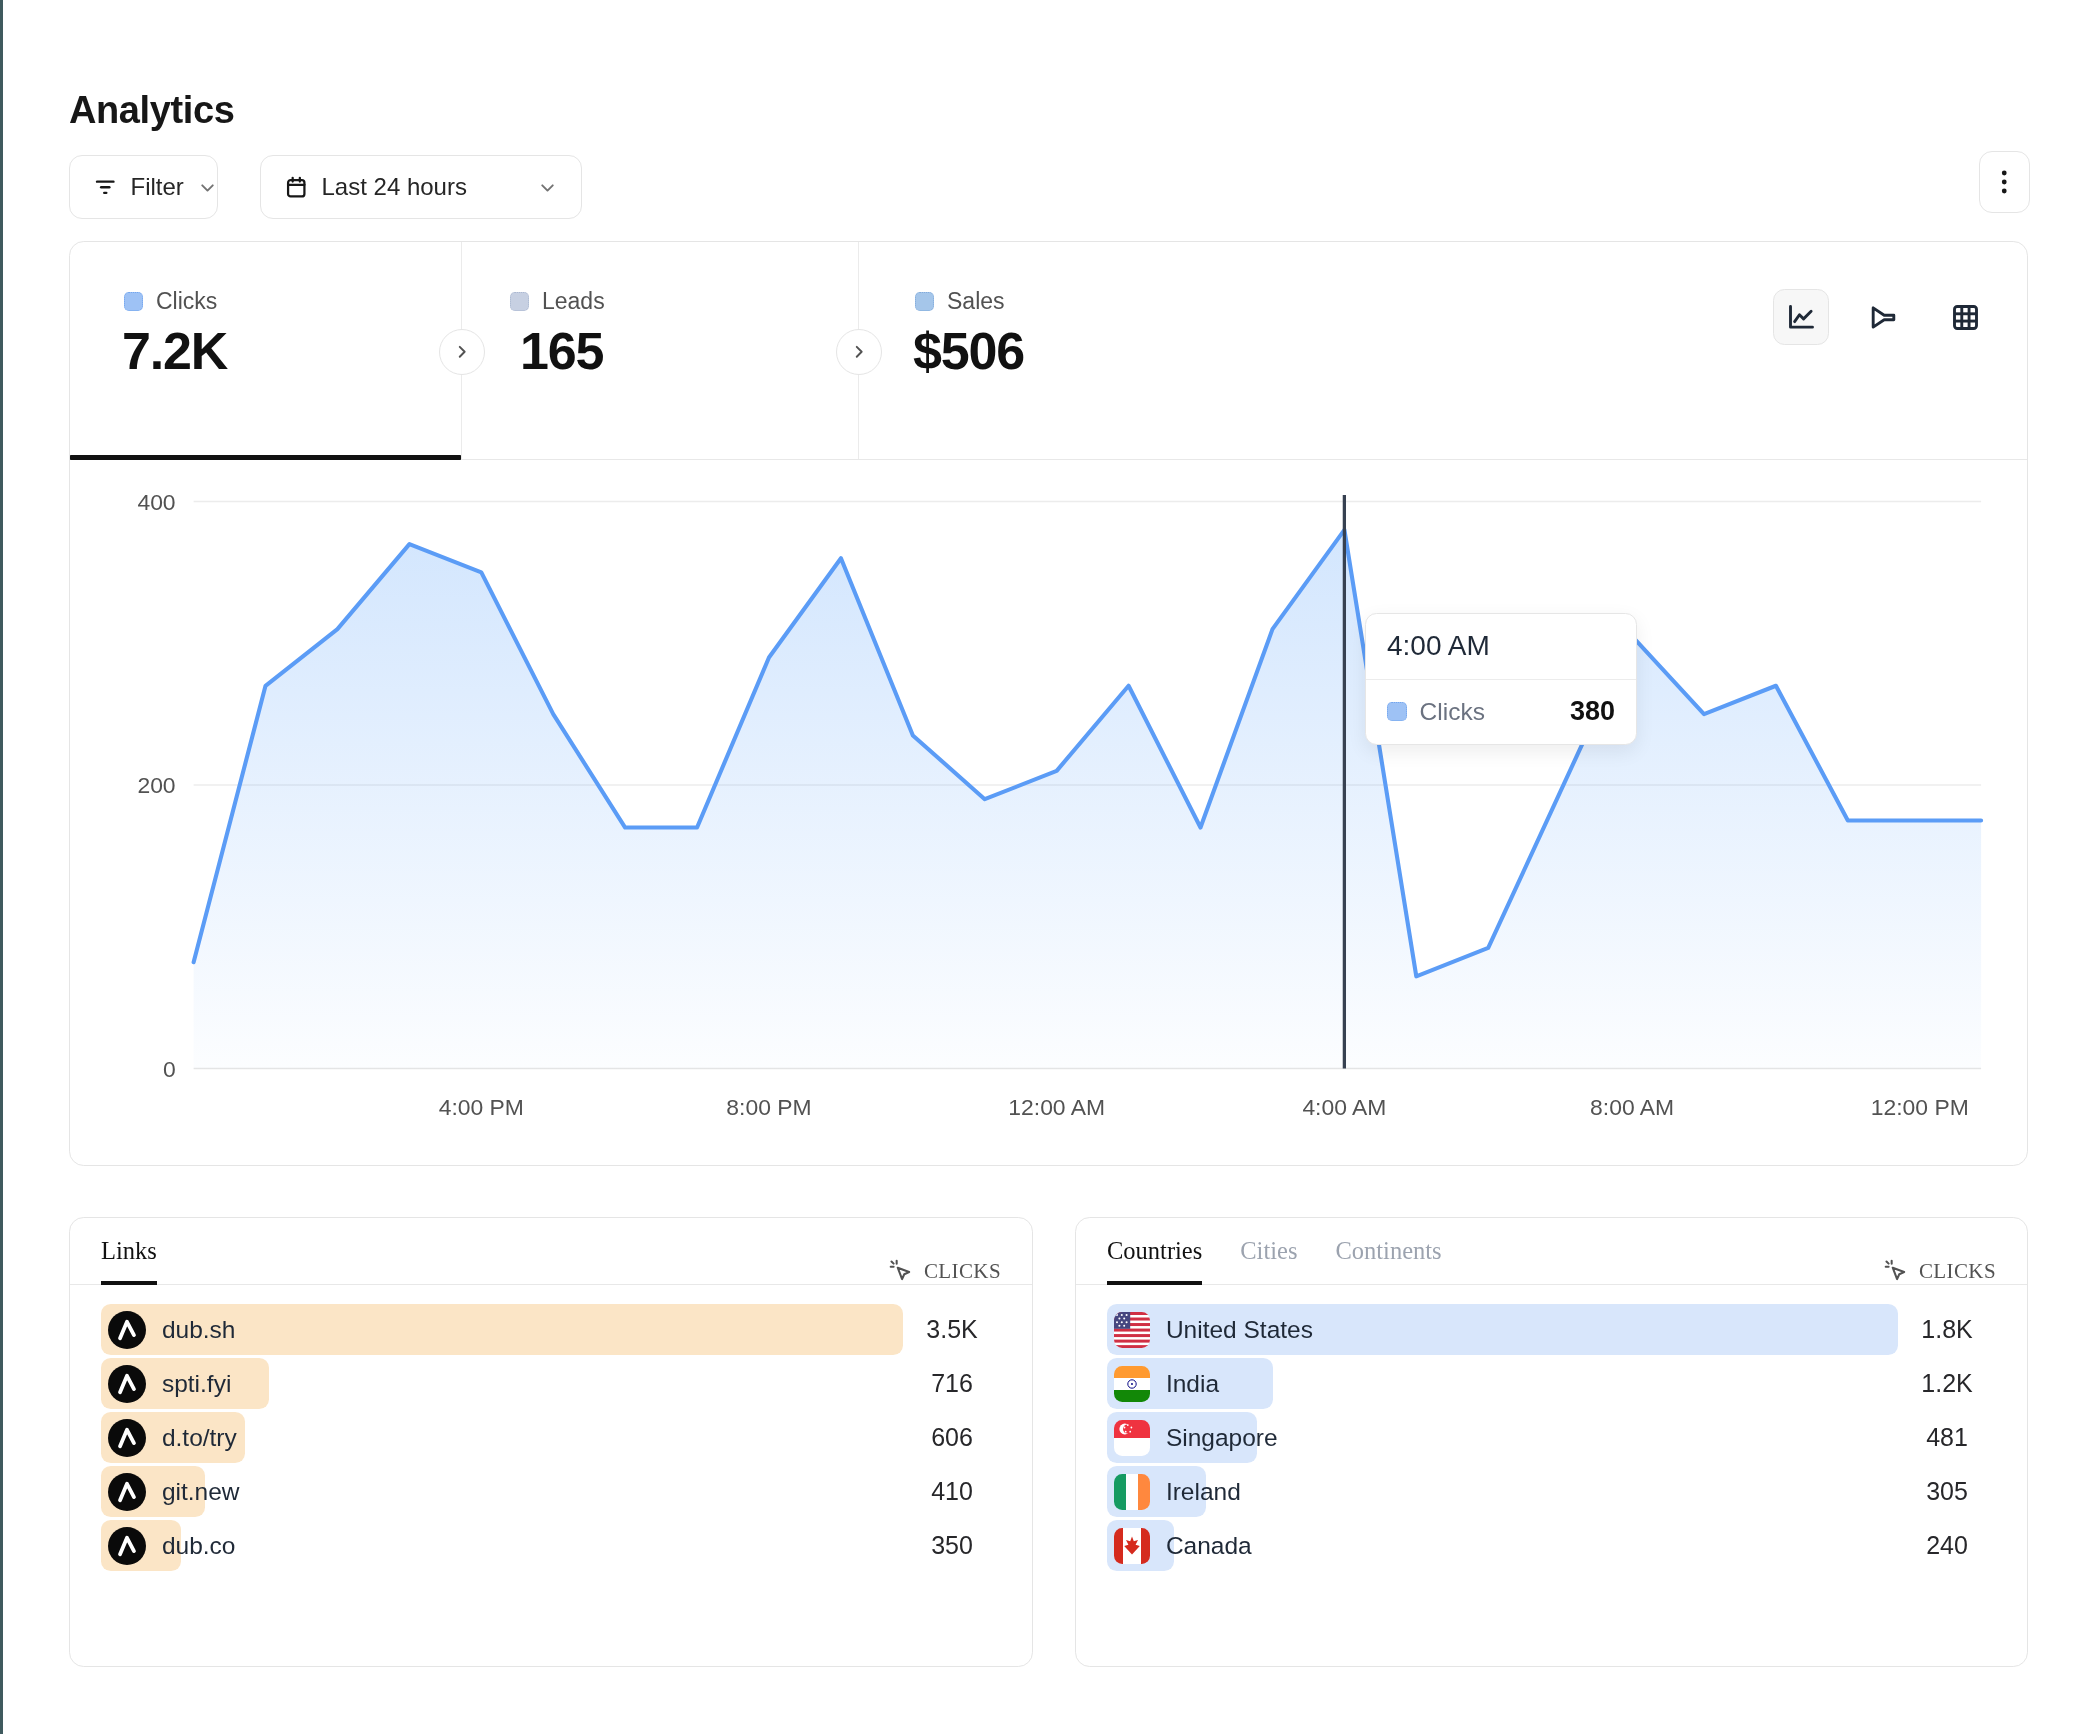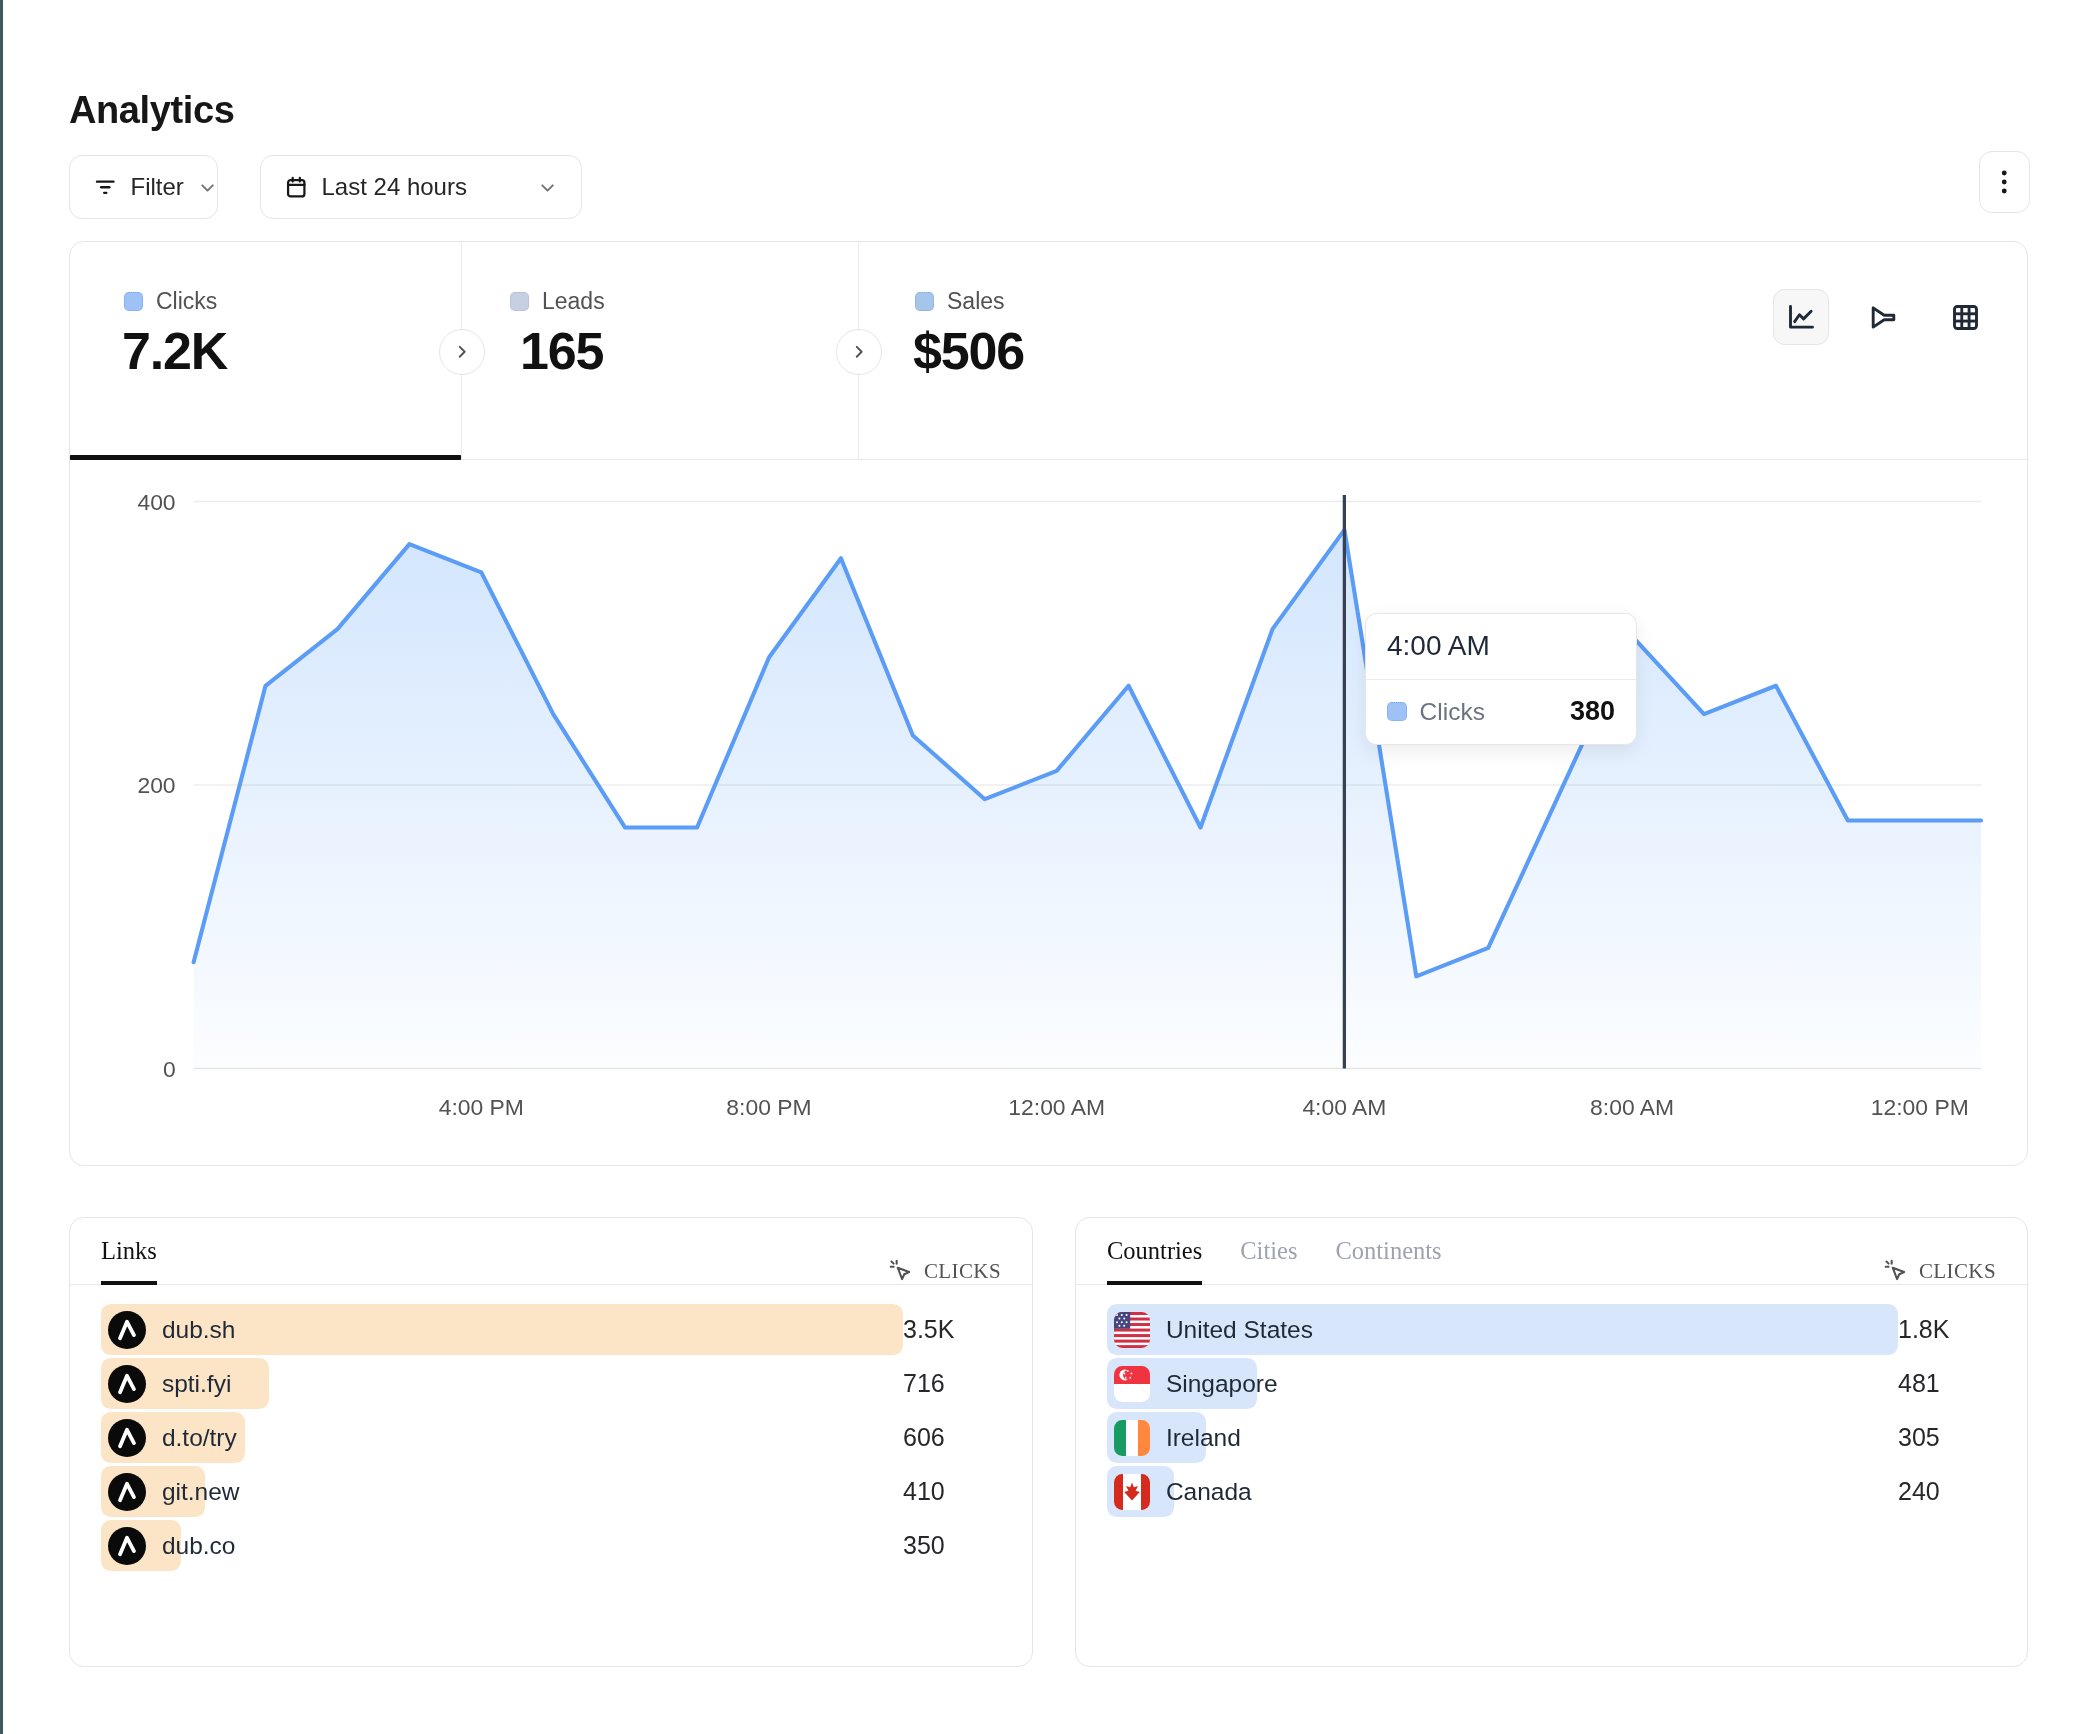--- a/index.html
+++ b/index.html
@@ -89,21 +89,21 @@
   .panel-tab.active::after{content:"";position:absolute;left:0;bottom:-0.8px;width:100%;height:4.1px;background:#111;}
   .metric-head{margin-left:auto;display:flex;align-items:center;gap:9.8px;color:#525252;font-size:21px;letter-spacing:0.4px;cursor:pointer;}
   .rows{padding:24.5px 31px 0;}
   .data-row{position:relative;height:40px;margin-bottom:14px;display:flex;align-items:center;cursor:pointer;}
   .bar-track{position:relative;flex:1;height:51px;}
   .bar-fill{position:absolute;left:0;top:0;height:51px;border-radius:9.8px;}
   .links-card .bar-fill{background:#fbe5c6;}
   .countries-card .bar-fill{background:#d8e6fb;}
   .bar-content{position:absolute;left:6.5px;top:0;height:51px;display:flex;align-items:center;gap:16.4px;}
   .row-label{font-size:24.5px;color:#1f2937;white-space:nowrap;}
-  .row-value{width:98px;text-align:left;font-size:25px;color:#27272a;flex:none;}
+  .row-value{width:98px;text-align:center;font-size:25px;color:#27272a;flex:none;}
   .favicon{width:38px;height:38px;flex:none;}
   .flag{width:36px;height:36px;border-radius:8.2px;overflow:hidden;flex:none;}
 </style>
 </head>
 <body>
 
 <div class="left-strip"></div>
 
 <h1 class="page-title">Analytics</h1>
 
@@ -391,20 +391,38 @@
                 </g>
               </svg>
             </span>
             <span class="row-label">United States</span>
           </div>
         </div>
         <span class="row-value">1.8K</span>
       </div>
       <div class="data-row">
         <div class="bar-track">
+          <div class="bar-fill" style="width: 21%;"></div>
+          <div class="bar-content">
+            <span class="flag icon">
+              <svg width="36" height="36" viewBox="0 0 60 60">
+                <rect width="60" height="20" fill="#ff9a30"></rect>
+                <rect y="20" width="60" height="20" fill="#fff"></rect>
+                <rect y="40" width="60" height="20" fill="#128807"></rect>
+                <circle cx="30" cy="30" r="7" fill="none" stroke="#000080" stroke-width="1.6"></circle>
+                <circle cx="30" cy="30" r="1.6" fill="#000080"></circle>
+              </svg>
+            </span>
+            <span class="row-label">India</span>
+          </div>
+        </div>
+        <span class="row-value">1.2K</span>
+      </div>
+      <div class="data-row">
+        <div class="bar-track">
           <div class="bar-fill" style="width: 19%;"></div>
           <div class="bar-content">
             <span class="flag icon">
               <svg width="36" height="36" viewBox="0 0 60 60">
                 <rect width="60" height="30" fill="#ef3340"></rect>
                 <rect y="30" width="60" height="30" fill="#fff"></rect>
                 <circle cx="18" cy="15" r="9" fill="#fff"></circle>
                 <circle cx="22.5" cy="15" r="7.5" fill="#ef3340"></circle>
                 <g fill="#fff">
                   <circle cx="23" cy="8.5" r="1.5"></circle>

